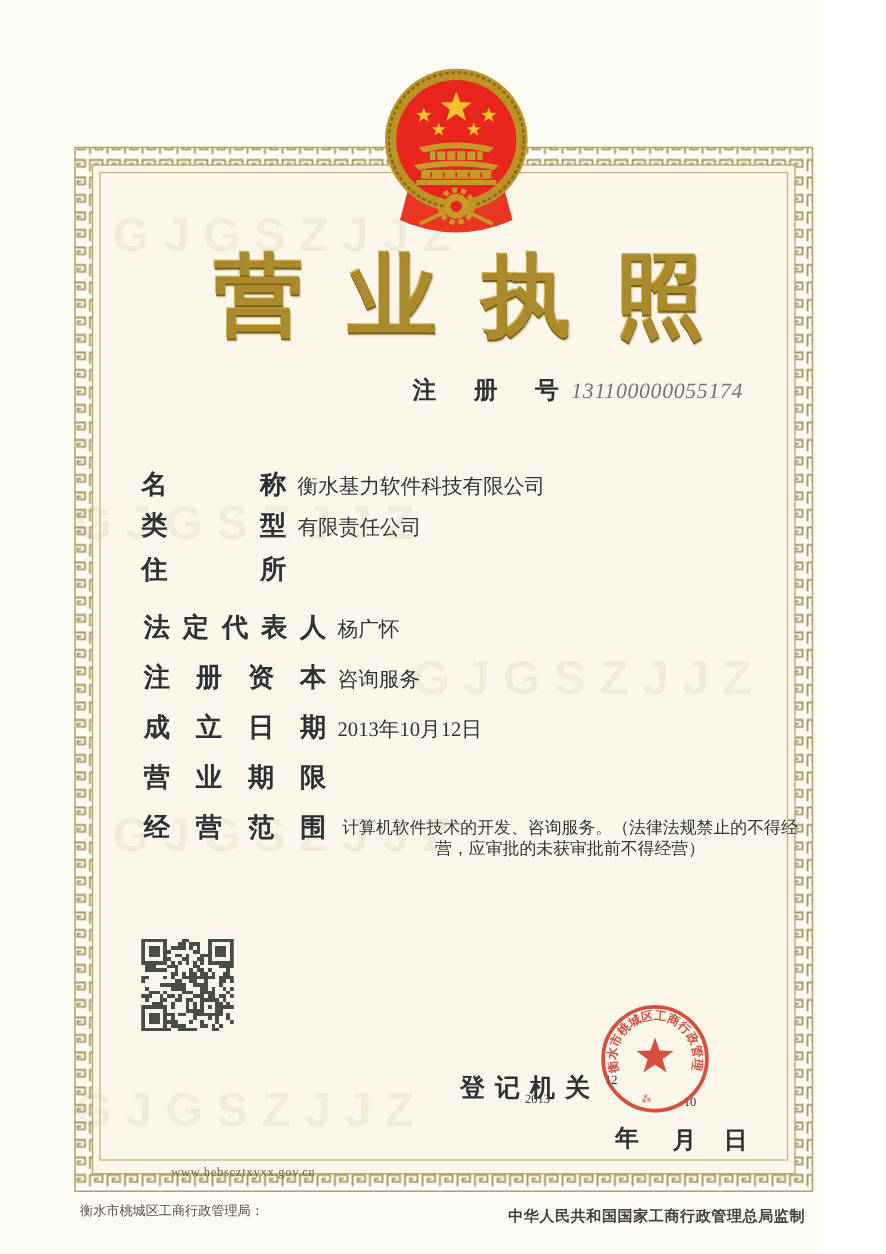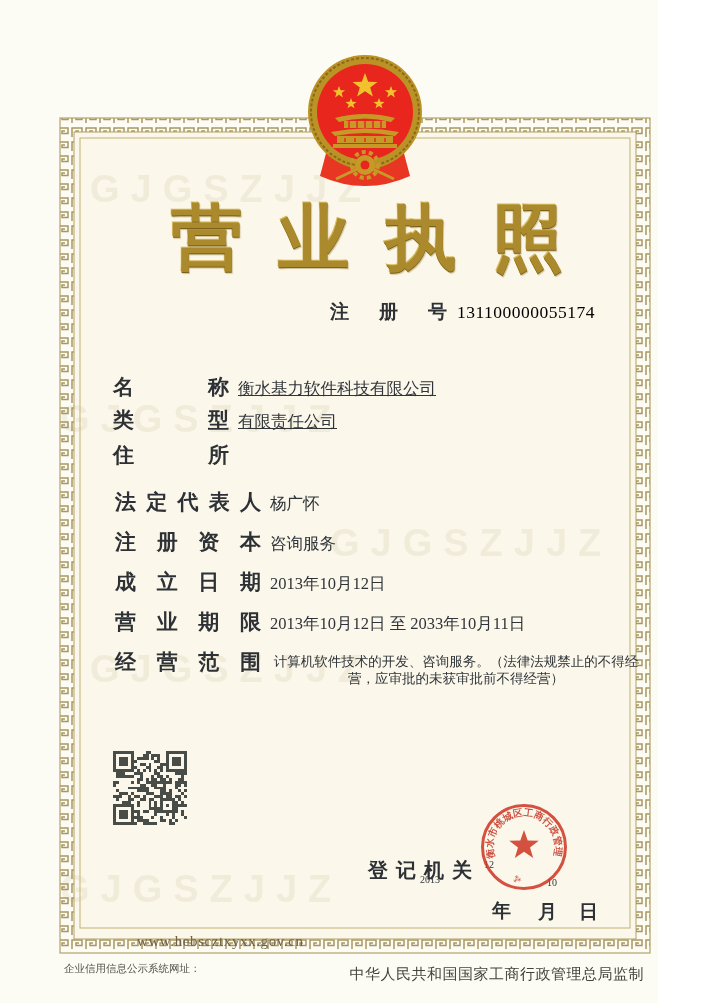--- a/index.html
+++ b/index.html
@@ -15,46 +15,46 @@
       font-weight:bold;font-size:38px;letter-spacing:11px;color:rgba(175,163,114,0.13);white-space:nowrap;}
   .emblem{position:absolute;left:297px;top:52px;width:136px;height:136px;z-index:4;}
   .title{
     position:absolute;top:203px;left:0;width:709px;text-align:center;z-index:5;
     font-size:71px;font-weight:bold;color:#aa8a2c;letter-spacing:36px;margin-left:31px;
     text-shadow:0 1px 0 #7c6118,1px 2px 1px rgba(140,110,30,.40), -1px -1px 0 #d8ba5e;
     line-height:1;
   }
   .reg-line{position:absolute;left:330px;top:299px;z-index:5;display:flex;align-items:baseline;}
   .reg-label{width:117px;font-size:19px;font-weight:600;color:#2d3135;}
-  .reg-number{margin-left:10px;font-size:17.5px;color:#000000;letter-spacing:0.5px;}
+  .reg-number{margin-left:10px;font-size:17.5px;color:#737373;letter-spacing:0.5px;font-style:italic;}
   .justify-chars{display:flex;justify-content:space-between;}
   .field-row{position:absolute;left:0;width:709px;height:30px;z-index:5;}
   .field-label{position:absolute;top:0;font-size:21px;font-weight:600;color:#2d3135;line-height:26px;}
   .w2{left:113px;width:116px;}
   .w4{left:115px;width:146px;}
   .field-value{position:absolute;top:5px;font-size:16.5px;color:#2f3439;line-height:20px;}
-  .v-a{left:238px;text-decoration:underline;}
+  .v-a{left:238px;}
   .v-b{left:270px;}
   .r1{top:374px;} .r2{top:407px;} .r3{top:442px;} .r4{top:489px;}
   .r5{top:529px;} .r6{top:569px;} .r7{top:609px;} .r8{top:649px;}
   .r8 .field-value{font-size:13.5px;line-height:17px;width:372px;top:4px;text-align:center;}
   .qr{position:absolute;left:113px;top:751px;width:74px;height:74px;z-index:5;}
   .issuer-label{position:absolute;left:368px;top:857px;width:104px;font-size:20px;font-weight:600;color:#2d3135;z-index:5;}
   .date-num{position:absolute;z-index:5;font-size:10px;color:#2f3439;}
   .dn-year{left:420px;top:874px;}
   .dn-month{left:484px;top:859px;}
   .dn-day{left:533px;top:877px;margin-left:14px;}
   .date-unit{position:absolute;z-index:5;font-size:19px;font-weight:600;color:#2d3135;}
   .du-year{left:492px;top:898px;}
   .du-month{left:538px;top:899px;}
   .du-day{left:579px;top:899px;}
   .seal{position:absolute;left:456px;top:779px;width:136px;height:136px;z-index:6;opacity:.88;}
-  .qr-url{position:absolute;left:137px;top:933px;z-index:5;font-size:15px;letter-spacing:.6px;color:#6f6046;}
+  .qr-url{position:absolute;left:137px;top:933px;z-index:5;font-size:10px;letter-spacing:.6px;color:#6f6046;}
   .footer-left{position:absolute;left:64px;top:962px;z-index:5;font-size:10.5px;color:#55514a;}
-  .footer-right{position:absolute;right:14px;top:965px;z-index:5;font-size:15px;font-weight:400;color:#44423c;letter-spacing:.5px;text-align:right;}
+  .footer-right{position:absolute;right:14px;top:965px;z-index:5;font-size:12px;font-weight:700;color:#44423c;letter-spacing:.5px;text-align:right;}
 </style>
 </head>
 <body>
 
 <div class="page">
 
   <div class="inner-bg"></div>
 
   <div class="wm" style="left:90px;top:168px;">GJGSZJJZ</div>
   <div class="wm" style="left:60px;top:398px;">GJGSZJJZ</div>
@@ -167,21 +167,20 @@
       </span>
     <span class="field-value v-b">2013年10月12日</span>
   </div>
   <div class="field-row r7">
     <span class="field-label w4 justify-chars">
         <span>营</span>
         <span>业</span>
         <span>期</span>
         <span>限</span>
       </span>
-    <span class="field-value v-b">2013年10月12日 至 2033年10月11日</span>
   </div>
   <div class="field-row r8">
     <span class="field-label w4 justify-chars">
         <span>经</span>
         <span>营</span>
         <span>范</span>
         <span>围</span>
       </span>
     <span class="field-value v-b">计算机软件技术的开发、咨询服务。（法律法规禁止的不得经营，应审批的未获审批前不得经营）</span>
   </div>
@@ -529,16 +528,16 @@
     <circle cx="68" cy="68" r="41.5" fill="none" stroke="#cf3a28" stroke-width="3"></circle>
     <path d="M68,51 L71.7,61.4 L82.8,61.7 L74,68.4 L77.2,79 L68,72.7 L58.8,79 L62,68.4 L53.2,61.7 L64.3,61.4 Z" fill="#cf3a28"></path>
     <text font-size="9.6" fill="#c63b2c" letter-spacing="0.2" font-weight="bold" font-family="Liberation Serif, serif">
       <textPath href="#sealArc" startOffset="0">衡水市桃城区工商行政管理局</textPath>
     </text>
     <text x="57" y="103" font-size="8" fill="#c63b2c" transform="rotate(-12 60 100)">⁂</text>
   </svg>
 
   <div class="qr-url">www.hebscztxyxx.gov.cn</div>
 
-  <div class="footer-left">企业信用信息公示系统网址：</div>
+  <div class="footer-left">衡水市桃城区工商行政管理局：</div>
   <div class="footer-right">中华人民共和国国家工商行政管理总局监制</div>
 
 </div>
 
 </body></html>

